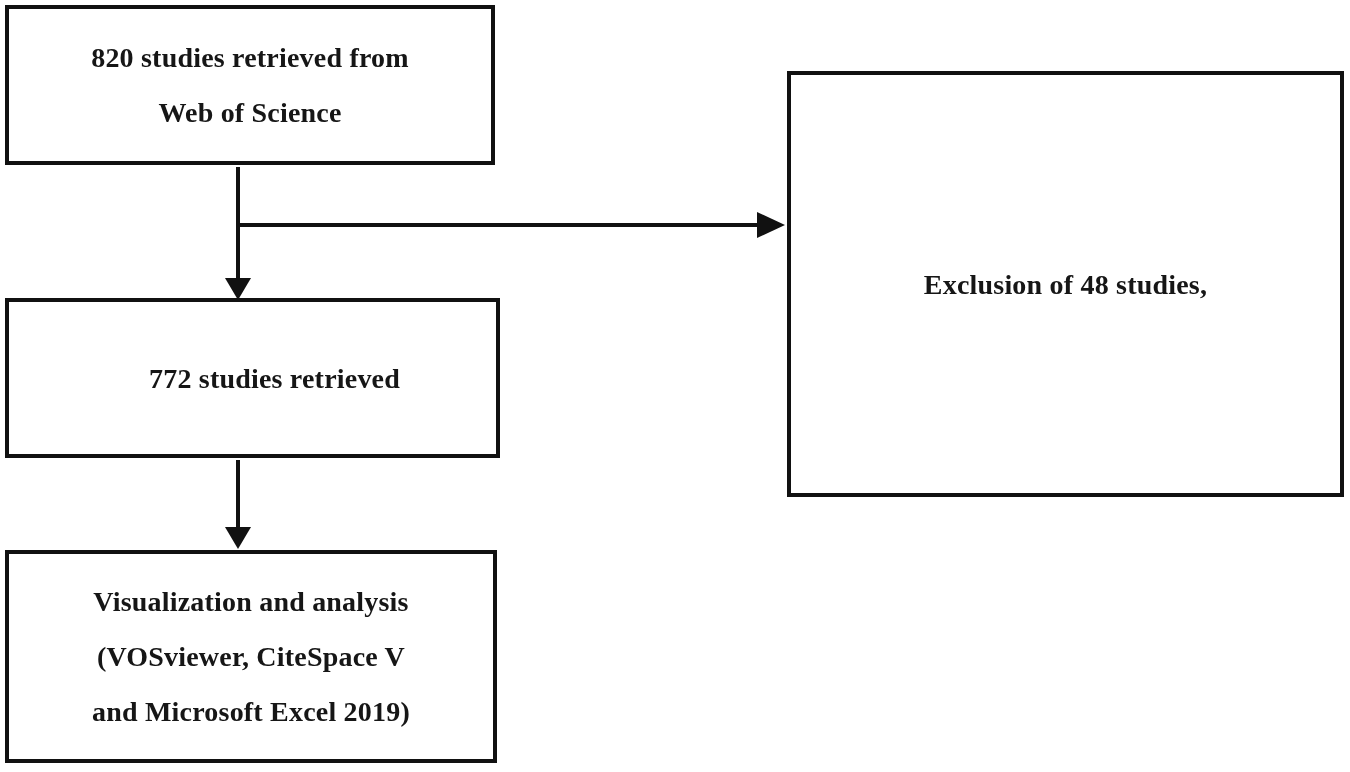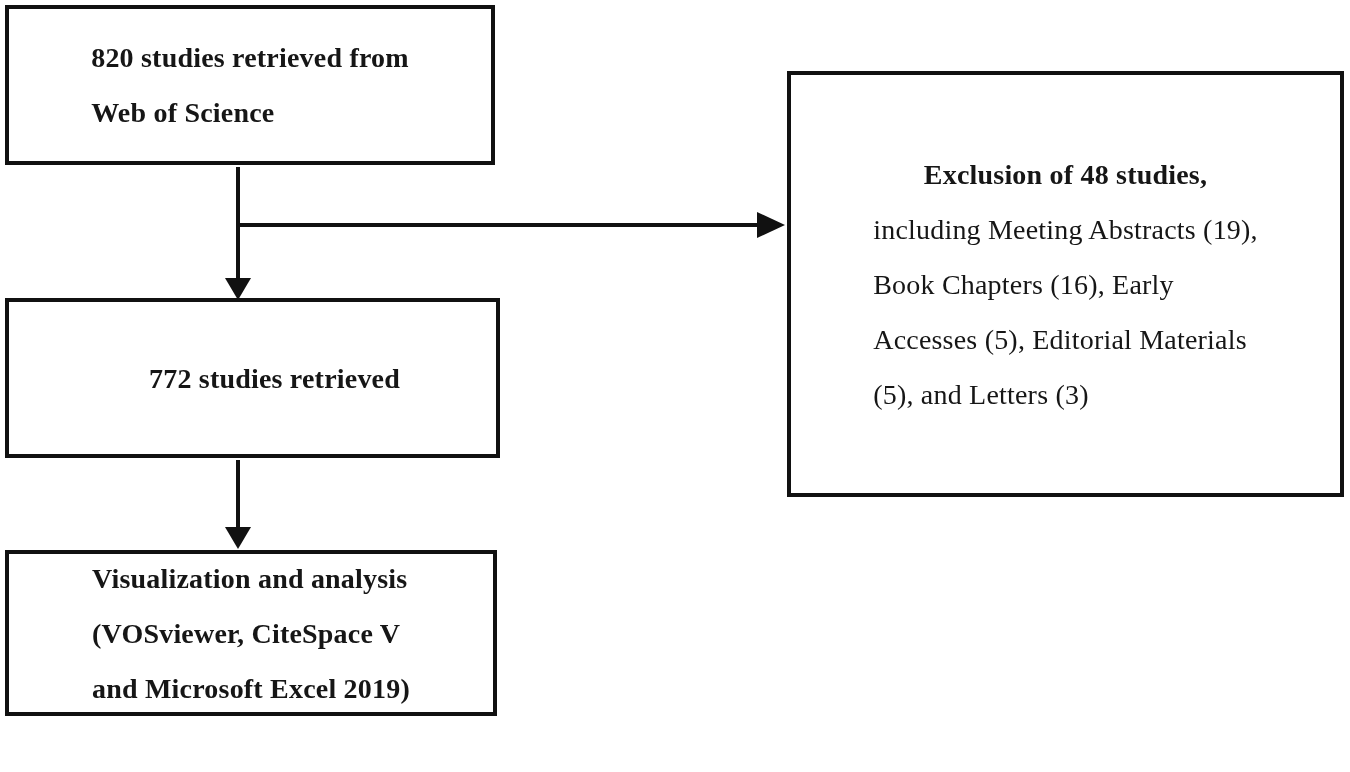--- a/index.html
+++ b/index.html
@@ -26,34 +26,35 @@
   }
   .box {
     position: absolute;
     border: 4px solid #111111;
     background: #ffffff;
     box-sizing: border-box;
     display: flex;
     flex-direction: column;
     align-items: center;
     justify-content: center;
+    text-align: center;
   }
   .box-text {
     white-space: pre-line;
     font-size: 28px;
     line-height: 55px;
     letter-spacing: 0.2px;
   }
   .bold {
     font-weight: bold;
   }
   .box-retrieved   { left: 5px;   top: 5px;   width: 490px; height: 160px; }
   .box-exclusion   { left: 787px; top: 71px;  width: 557px; height: 426px; padding: 0 18px; }
   .box-screened    { left: 5px;   top: 298px; width: 495px; height: 160px; padding-left: 44px; }
-  .box-analysis    { left: 5px;   top: 550px; width: 492px; height: 166px; }
+  .box-analysis    { left: 5px;   top: 550px; width: 492px; height: 213px; }
 </style>
 </head>
 <body>
 
 <div class="canvas">
 
   <svg class="connectors" viewBox="0 0 1350 772">
 
     <line x1="238" y1="167" x2="238" y2="282" stroke="#111111" stroke-width="4"></line>
     <polygon points="225,278 251,278 238,300" fill="#111111"></polygon>
@@ -65,24 +66,20 @@
     <polygon points="225,527 251,527 238,549" fill="#111111"></polygon>
   </svg>
 
   <div class="box box-retrieved">
     <div class="box-text bold">820 studies retrieved from
 Web of Science</div>
   </div>
 
   <div class="box box-exclusion">
     <div class="box-text bold">Exclusion of 48 studies,</div>
-    <div class="box-text">including Meeting Abstracts (19),
-Book Chapters (16), Early
-Accesses (5), Editorial Materials
-(5), and Letters (3)</div>
   </div>
 
   <div class="box box-screened">
     <div class="box-text bold">772 studies retrieved</div>
   </div>
 
   <div class="box box-analysis">
     <div class="box-text bold">Visualization and analysis
 (VOSviewer, CiteSpace V
 and Microsoft Excel 2019)</div>

